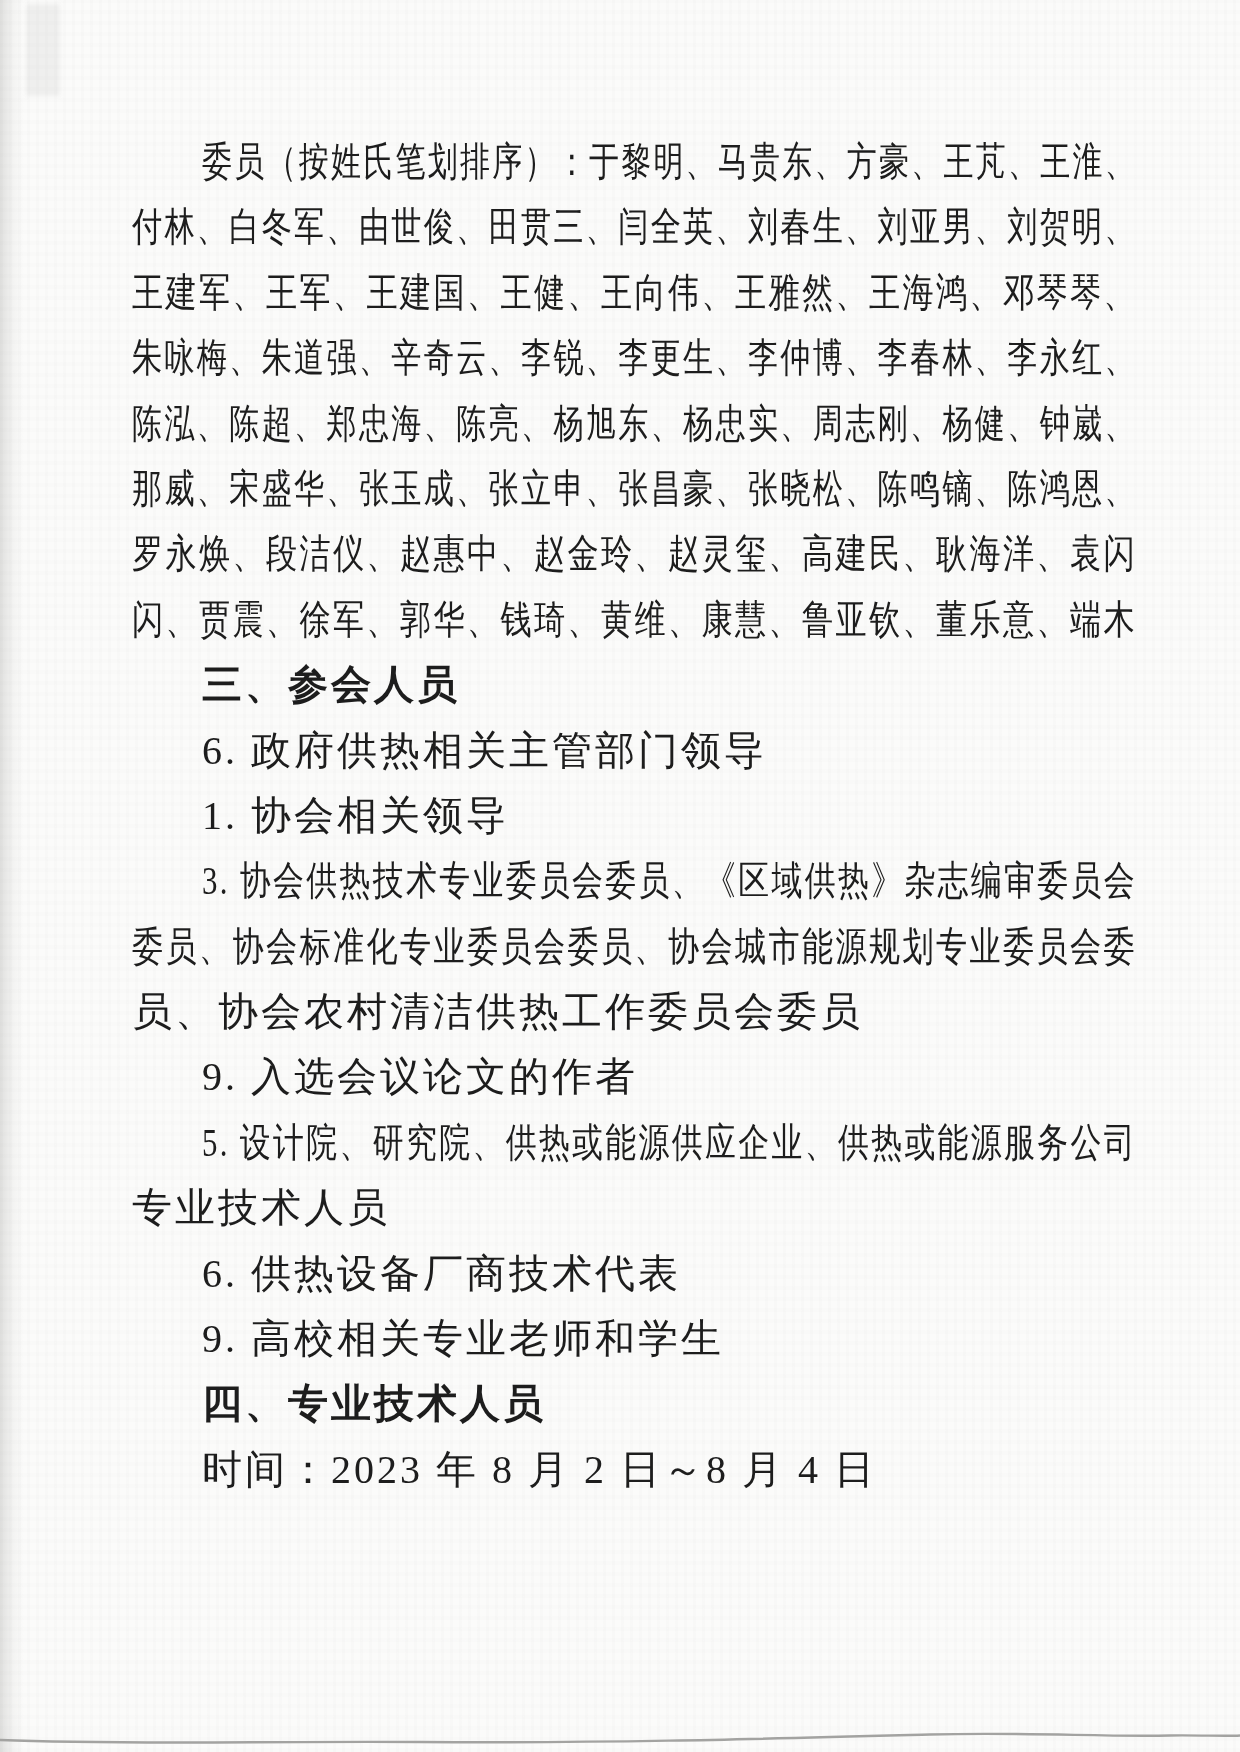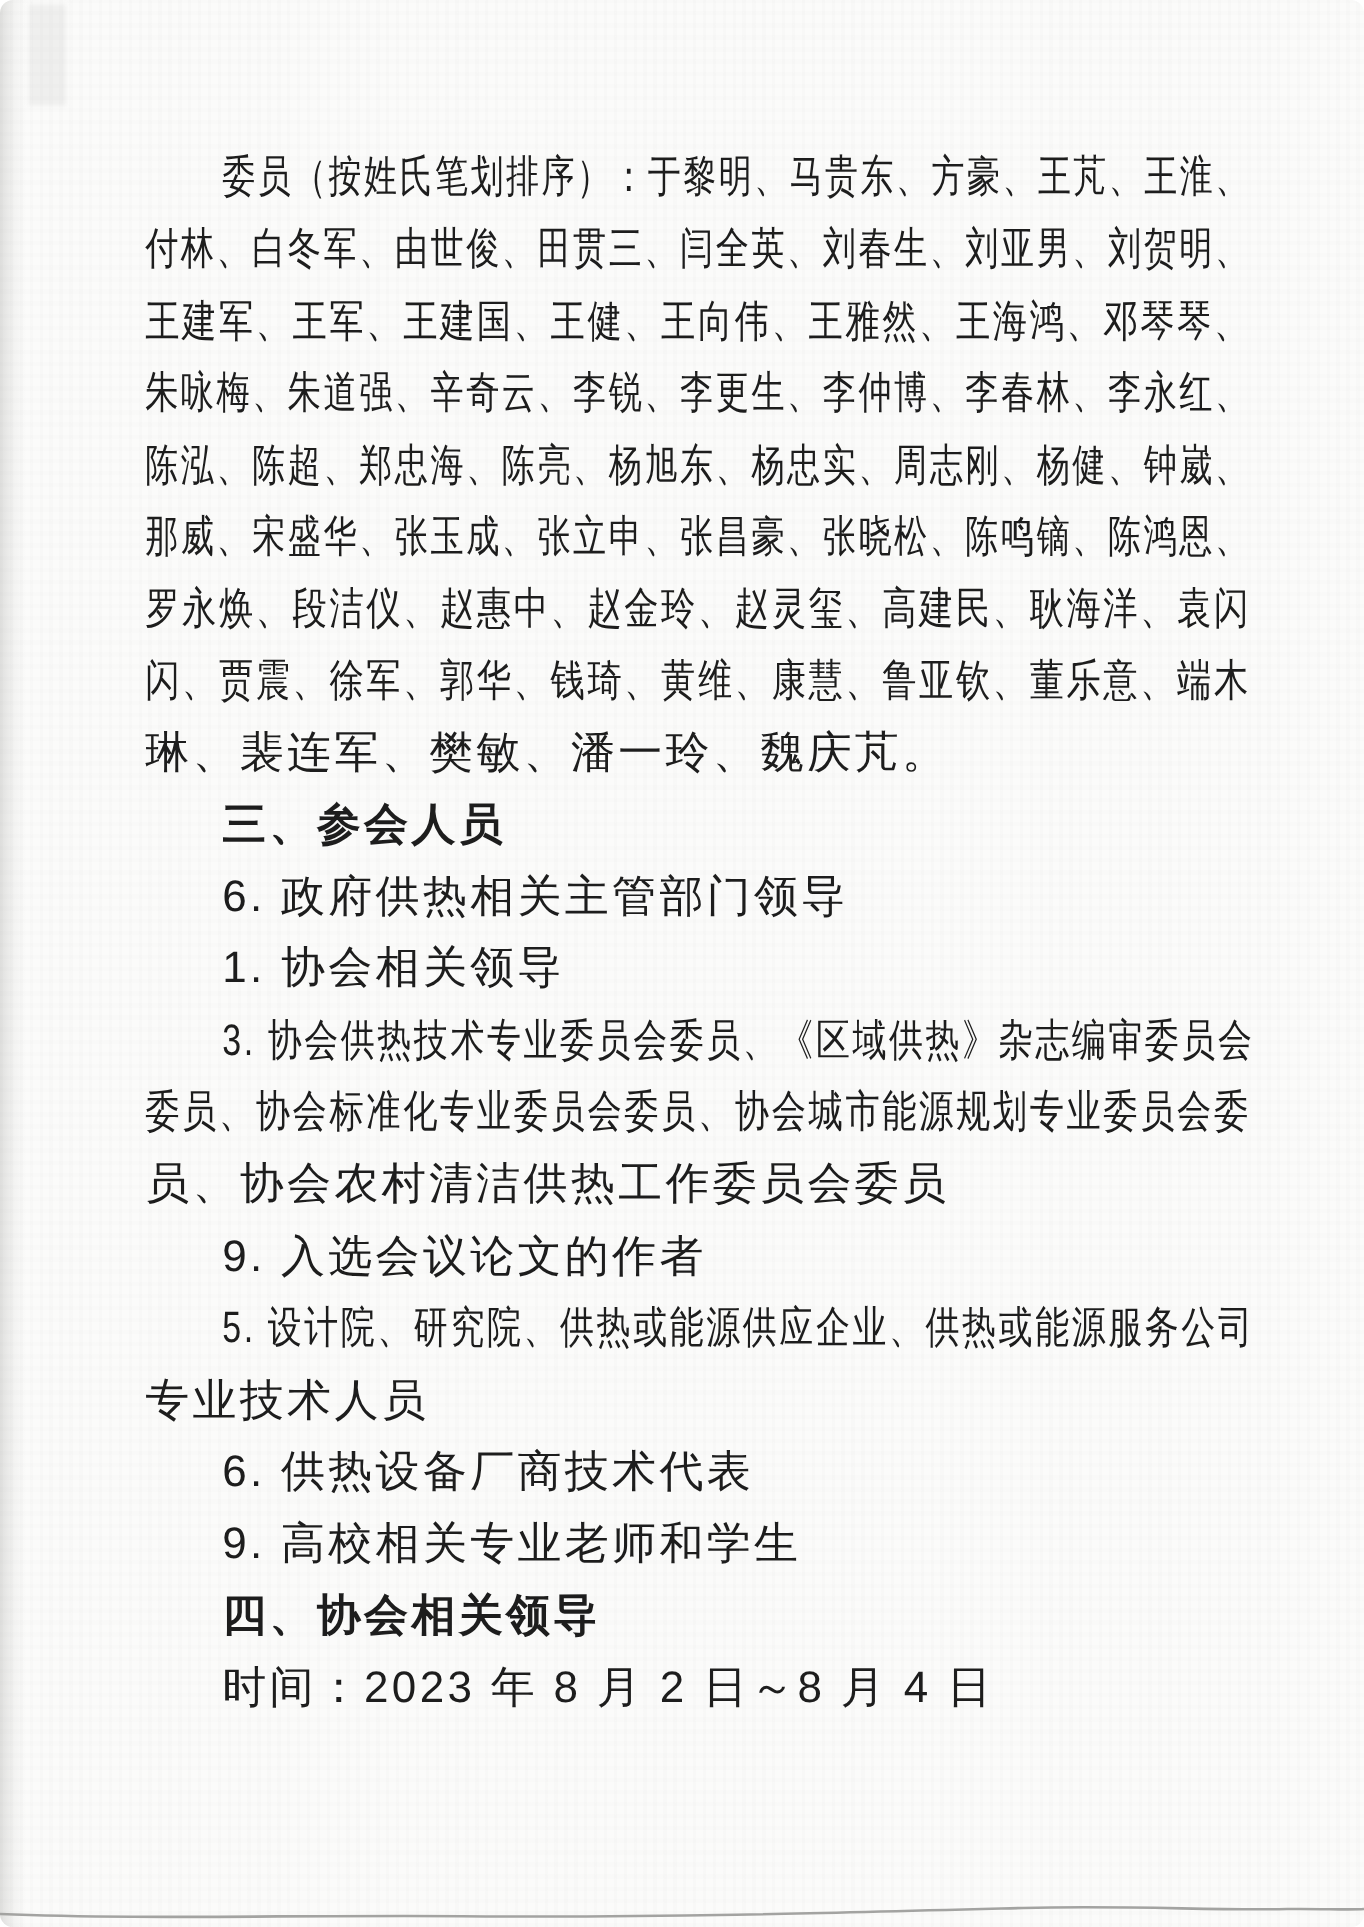--- a/index.html
+++ b/index.html
@@ -7,22 +7,21 @@
     padding: 0;
     background: #ffffff;
   }
   .page {
     position: relative;
     width: 1240px;
     height: 1752px;
     overflow: hidden;
     background: var(--page-bg, #fbfbfa);
     color: var(--ink, #1d1d1d);
-    font-family: Liberation Sans, sans-serif;
-    border-radius: 12px;
+    font-family: Liberation Serif, serif;
   }
   
   .page::before {
     content: '';
     position: absolute;
     inset: 0;
     background:
       repeating-linear-gradient(90deg, rgba(0,0,0,0.013) 0 3px, rgba(0,0,0,0) 3px 9px),
       repeating-linear-gradient(0deg, rgba(0,0,0,0.008) 0 4px, rgba(0,0,0,0) 4px 11px);
     pointer-events: none;
@@ -77,32 +76,31 @@
 
   <div class="doc-body" id="doc-body">
       <div class="line indent"><span class="fit" style="transform: scaleX(0.7498);">委员（按姓氏笔划排序）：于黎明、马贵东、方豪、王芃、王淮、</span></div>
       <div class="line"><span class="fit" style="transform: scaleX(0.7539);">付林、白冬军、由世俊、田贯三、闫全英、刘春生、刘亚男、刘贺明、</span></div>
       <div class="line"><span class="fit" style="transform: scaleX(0.7791);">王建军、王军、王建国、王健、王向伟、王雅然、王海鸿、邓琴琴、</span></div>
       <div class="line"><span class="fit" style="transform: scaleX(0.7539);">朱咏梅、朱道强、辛奇云、李锐、李更生、李仲博、李春林、李永红、</span></div>
       <div class="line"><span class="fit" style="transform: scaleX(0.7539);">陈泓、陈超、郑忠海、陈亮、杨旭东、杨忠实、周志刚、杨健、钟崴、</span></div>
       <div class="line"><span class="fit" style="transform: scaleX(0.7539);">那威、宋盛华、张玉成、张立申、张昌豪、张晓松、陈鸣镝、陈鸿恩、</span></div>
       <div class="line"><span class="fit" style="transform: scaleX(0.7791);">罗永焕、段洁仪、赵惠中、赵金玲、赵灵玺、高建民、耿海洋、袁闪</span></div>
       <div class="line"><span class="fit" style="transform: scaleX(0.7791);">闪、贾震、徐军、郭华、钱琦、黄维、康慧、鲁亚钦、董乐意、端木</span></div>
-      <div class="line"><span class="fit">琳、裴连军、樊敏、潘一玲、魏庆芃。</span></div>
       <div class="line bold indent"><span class="fit">三、参会人员</span></div>
       <div class="line indent"><span class="fit">6. 政府供热相关主管部门领导</span></div>
       <div class="line indent"><span class="fit">1. 协会相关领导</span></div>
       <div class="line indent"><span class="fit" style="transform: scaleX(0.7727);">3. 协会供热技术专业委员会委员、《区域供热》杂志编审委员会</span></div>
       <div class="line"><span class="fit" style="transform: scaleX(0.7791);">委员、协会标准化专业委员会委员、协会城市能源规划专业委员会委</span></div>
       <div class="line"><span class="fit">员、协会农村清洁供热工作委员会委员</span></div>
       <div class="line indent"><span class="fit">9. 入选会议论文的作者</span></div>
       <div class="line indent"><span class="fit" style="transform: scaleX(0.7727);">5. 设计院、研究院、供热或能源供应企业、供热或能源服务公司</span></div>
       <div class="line"><span class="fit">专业技术人员</span></div>
       <div class="line indent"><span class="fit">6. 供热设备厂商技术代表</span></div>
       <div class="line indent"><span class="fit">9. 高校相关专业老师和学生</span></div>
-      <div class="line bold indent"><span class="fit">四、协会相关领导</span></div>
+      <div class="line bold indent"><span class="fit">四、专业技术人员</span></div>
       <div class="line indent"><span class="fit">时间：2023 年 8 月 2 日～8 月 4 日</span></div>
     </div>
 
   <svg class="bottom-edge" viewBox="0 0 1240 30" preserveAspectRatio="none">
     <path id="edge-path" d="M0,18 C120,23 260,19 420,20 C600,21.5 760,17 930,12.5 C1030,10 1100,15 1170,13.5 C1200,13 1225,14.5 1240,13.5" fill="none" stroke="#a3a3a1" stroke-width="2.4"></path>
   </svg>
 </div>
 
 </body></html>

